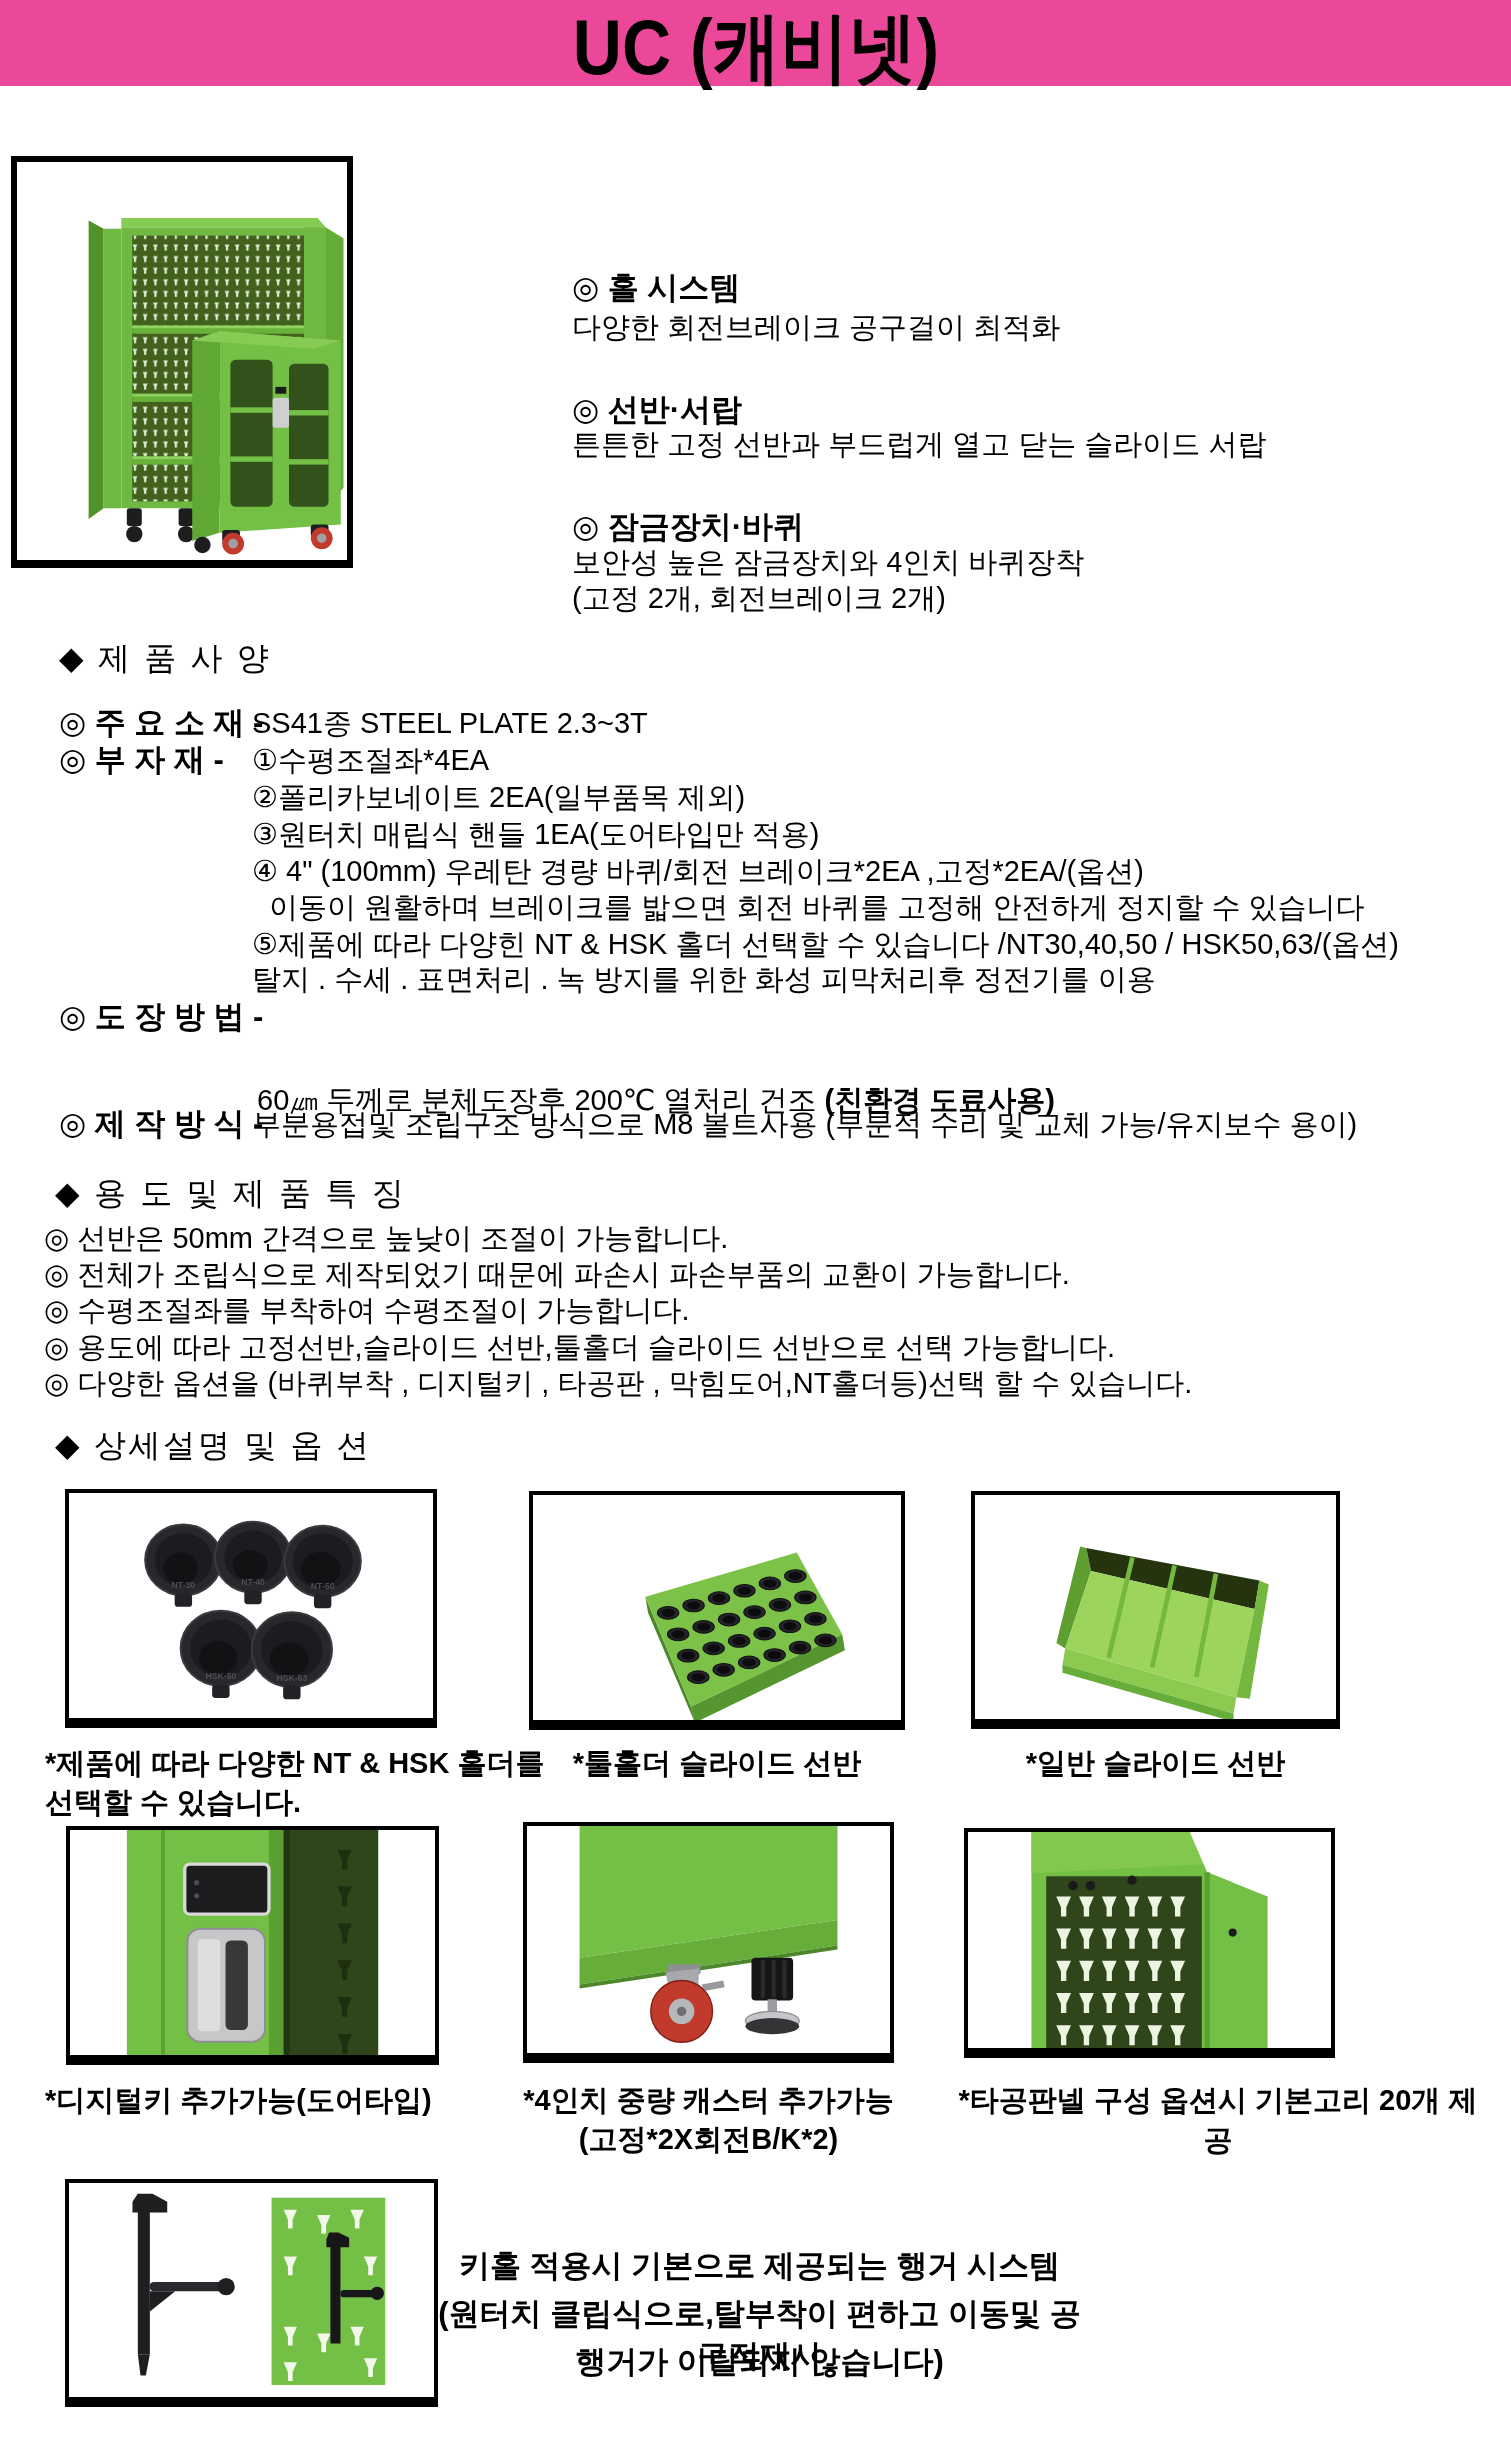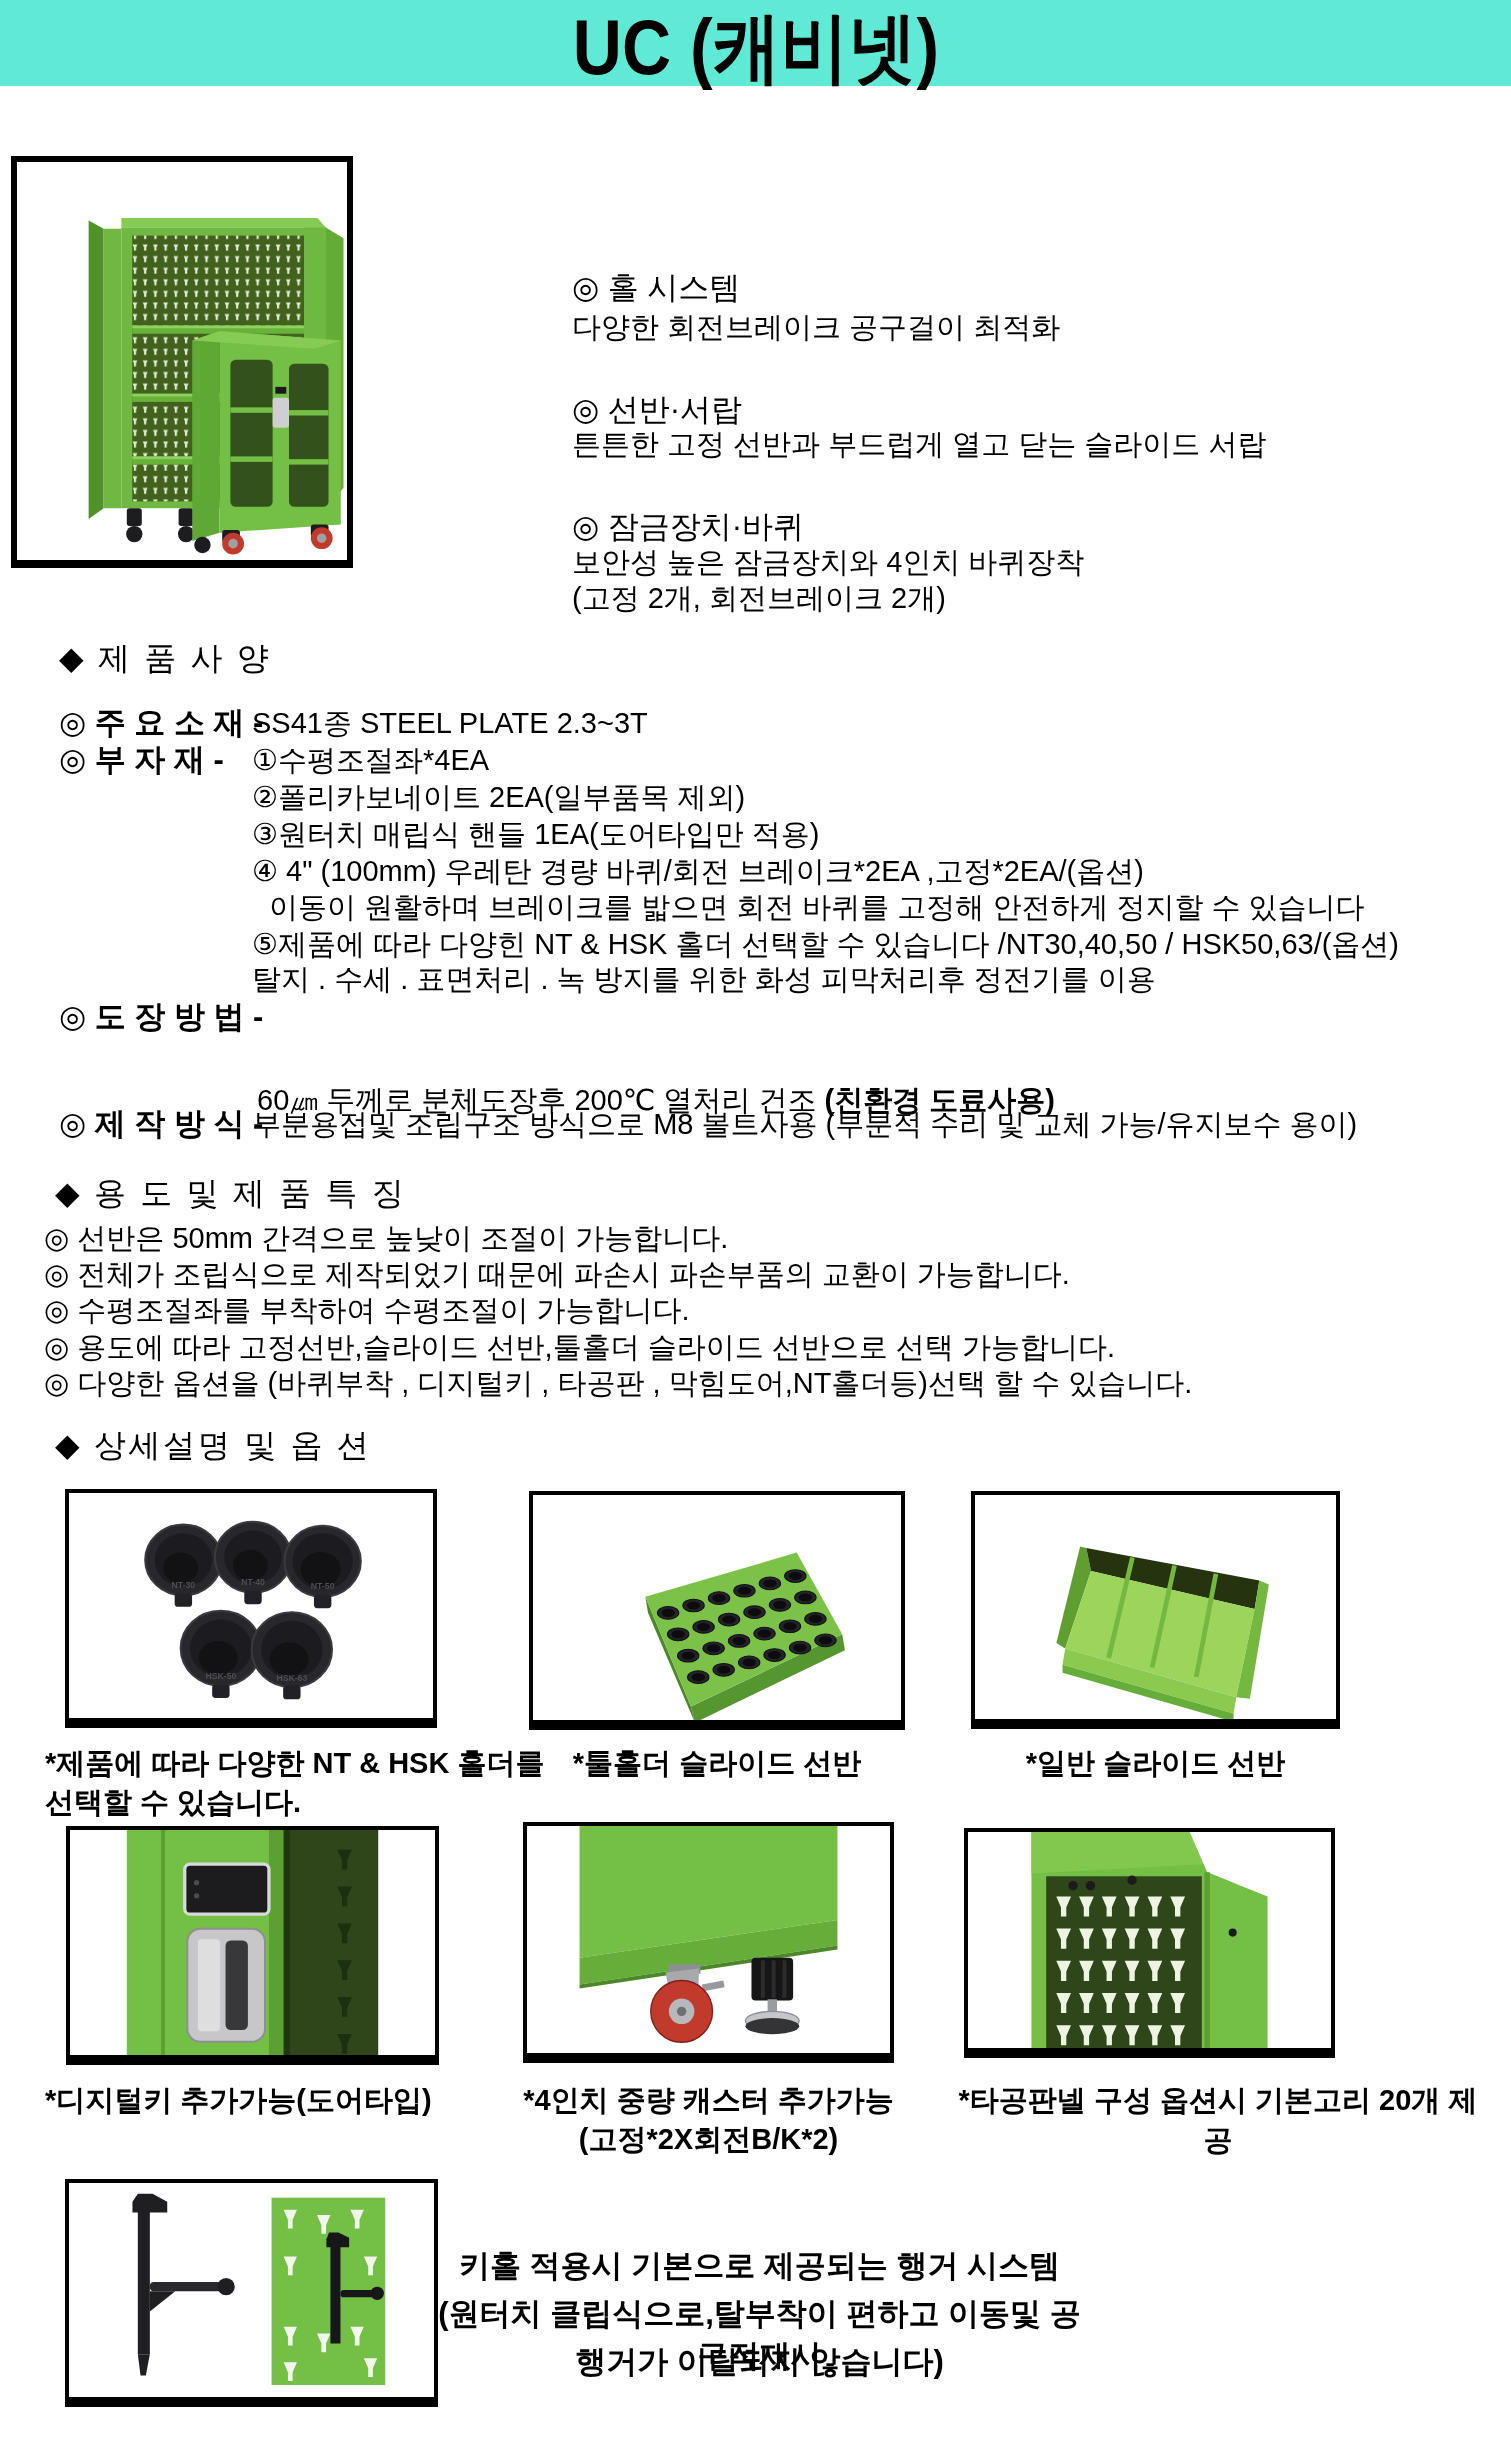--- a/index.html
+++ b/index.html
@@ -3,33 +3,33 @@
 <meta charset="utf-8">
 <style>
   *{margin:0;padding:0;box-sizing:border-box}
   html,body{background:#ffffff}
   body{
     width:1512px;height:2450px;position:relative;overflow:hidden;
     font-family:"Liberation Sans","DejaVu Sans",sans-serif;color:#000;
   }
 
   
-  .band{position:absolute;left:0;top:0;width:1512px;height:86px;background:#5eead4}
+  .band{position:absolute;left:0;top:0;width:1512px;height:86px;background:#ec4899}
   .band h1{
     width:100%;text-align:center;font-size:68px;font-weight:800;line-height:83px;
     letter-spacing:0px;transform:scaleY(1.14);transform-origin:center top;
   }
 
   
   .imgbox{position:absolute;background:#fff;border:4.8px solid #000;border-bottom-width:10.3px;overflow:hidden}
   .imgbox svg{width:100%;height:100%;display:block}
   .hero{border-width:6.2px;border-bottom-width:8.2px}
 
   
-  .feat-h{position:absolute;font-size:31px;font-weight:400;white-space:nowrap}
+  .feat-h{position:absolute;font-size:31px;font-weight:700;white-space:nowrap}
   .feat-b{position:absolute;font-size:29px;font-weight:400;white-space:nowrap}
   .sec-title{position:absolute;font-size:32px;font-weight:400;letter-spacing:2.7px;white-space:nowrap}
   .spec-label{position:absolute;font-size:31px;font-weight:800;white-space:nowrap}
   .spec-val{position:absolute;font-size:29px;font-weight:400;white-space:nowrap}
   .spec-val b{font-weight:800}
   .bullet{position:absolute;font-size:29px;font-weight:400;white-space:nowrap}
   .cap{position:absolute;font-size:29px;font-weight:800;white-space:nowrap}
   .cap-c{position:absolute;font-size:29px;font-weight:800;text-align:center}
   .hang-line{position:absolute;font-size:31px;font-weight:800;text-align:center;width:643px;left:438px}
 </style>

